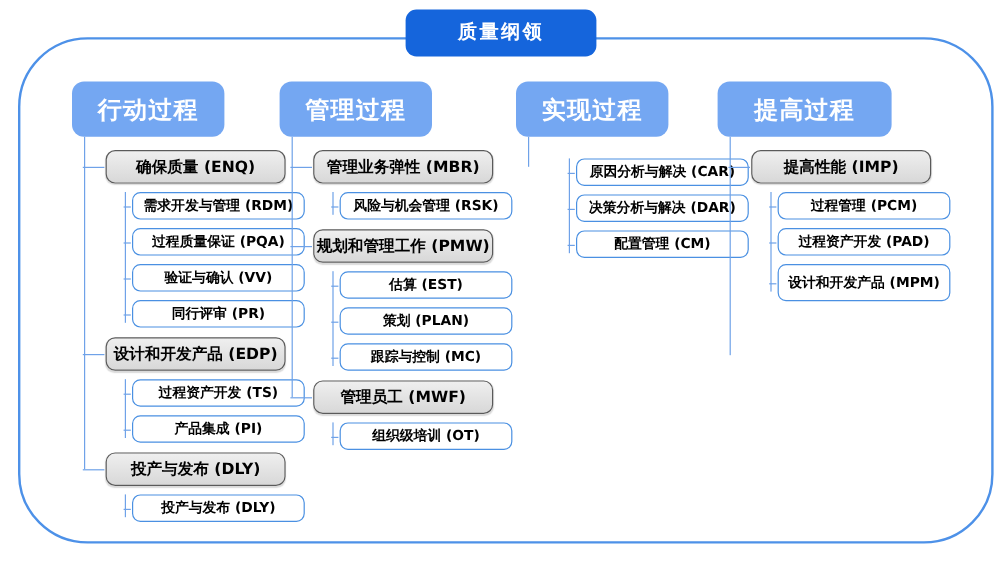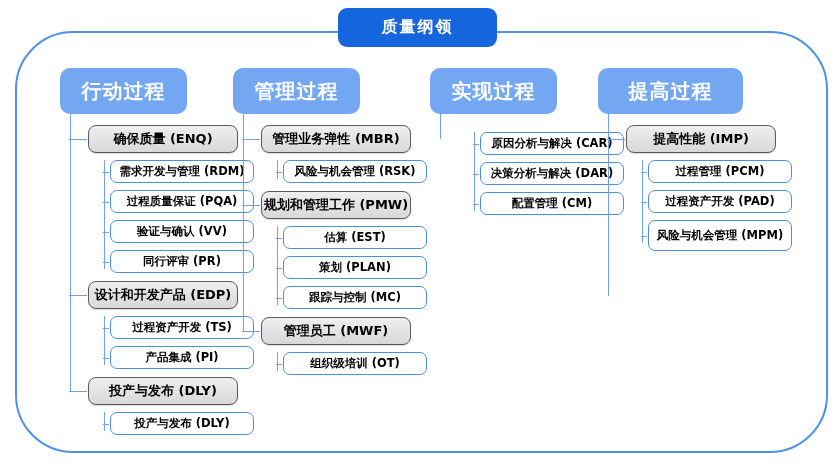--- a/index.html
+++ b/index.html
@@ -151,17 +151,17 @@
 
 <div class="col col4">
   <div class="header">提高过程</div>
   <div class="spine"></div>
   <div class="groups">
     <div class="group">
       <div class="gbox">提高性能 (IMP)</div>
       <div class="children n3t">
         <div class="cbox">过程管理 (PCM)</div>
         <div class="cbox">过程资产开发 (PAD)</div>
-        <div class="cbox tall">风险与机会管理 (MPM)</div>
+        <div class="cbox tall">设计和开发产品 (MPM)</div>
       </div>
     </div>
   </div>
 </div>
 
 </body></html>

